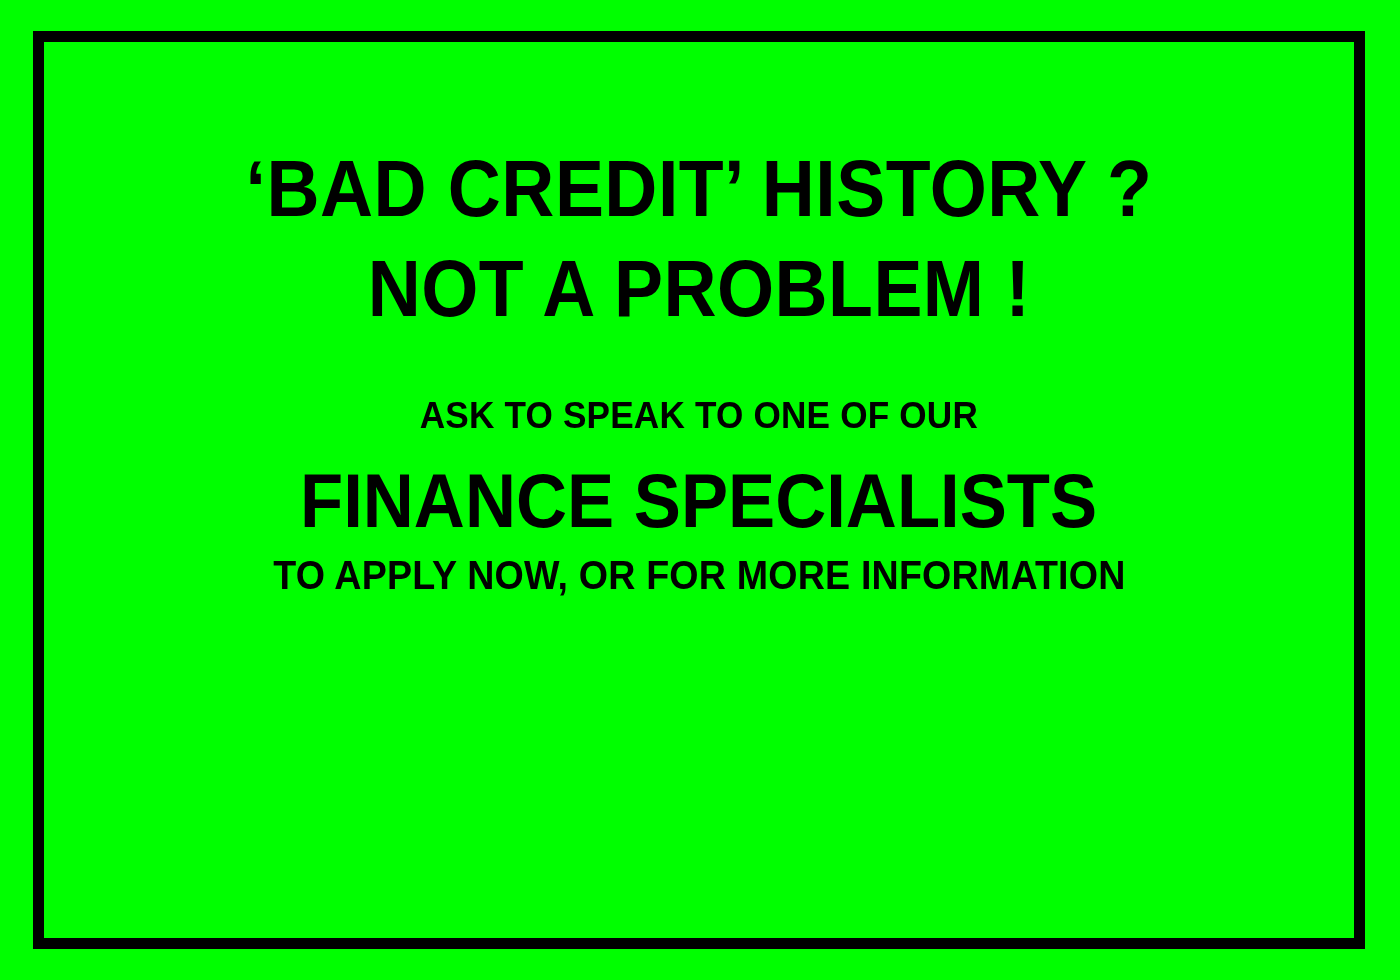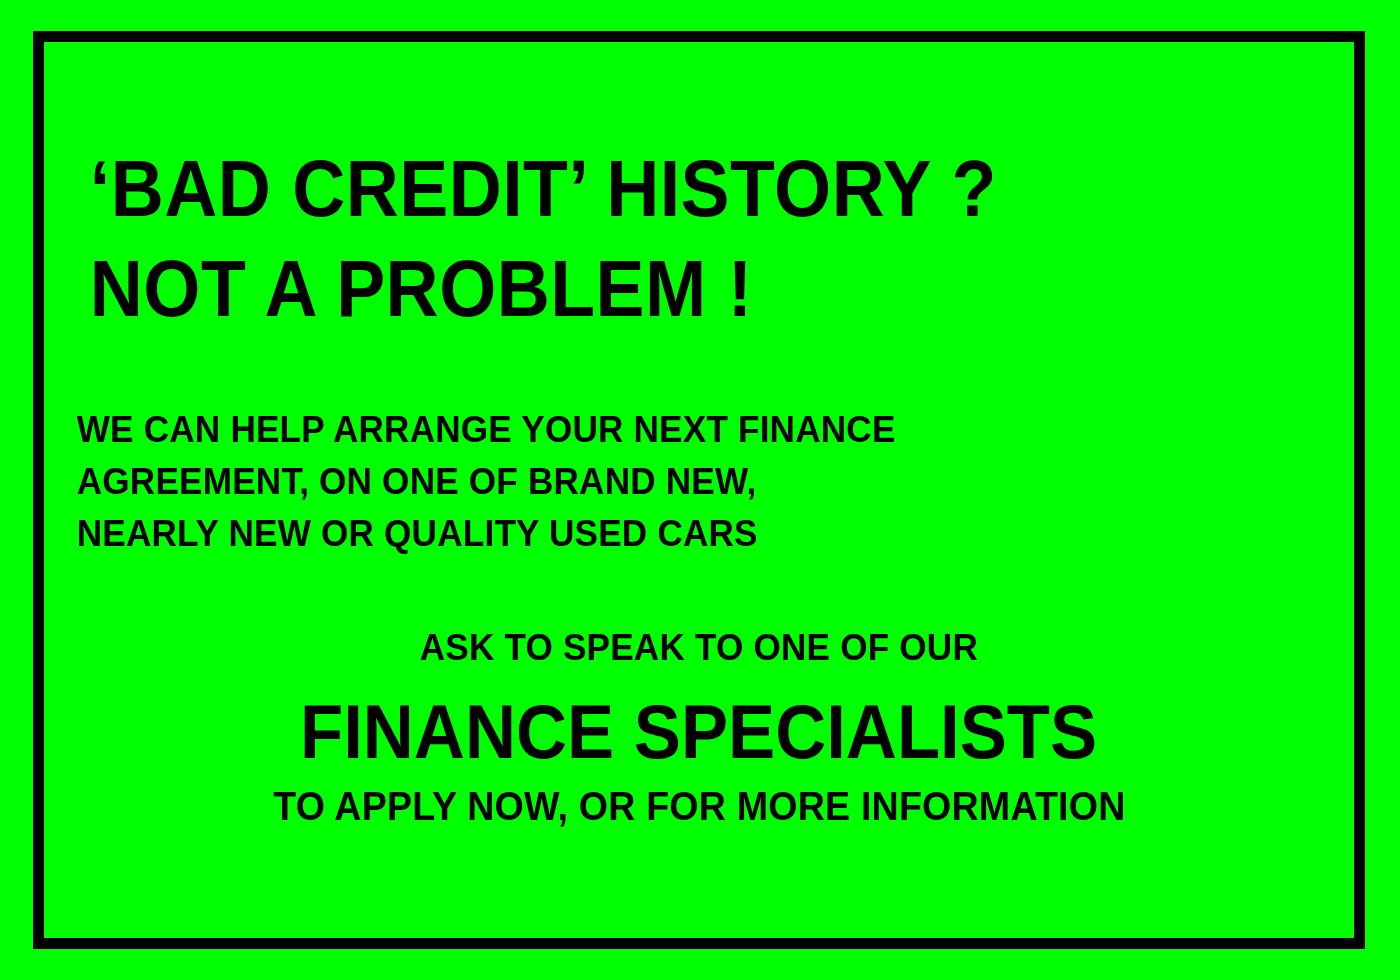--- a/index.html
+++ b/index.html
@@ -37,20 +37,21 @@
   .content {
     position: absolute;
     left: 44px;
     top: 42px;
     width: 1310px;
     height: 896px;
     box-sizing: border-box;
     display: flex;
     flex-direction: column;
     align-items: center;
+    text-align: center;
     color: #000000;
   }
 
   .headline-block {
     margin-top: 108px;
     width: 100%;
   }
 
   .headline {
     font-size: 79px;
@@ -126,25 +127,20 @@
 
   <div class="frame"></div>
 
   <div class="content">
 
     <div class="headline-block">
       <div class="headline first">‘BAD CREDIT’ HISTORY ?</div>
       <div class="headline second">NOT A PROBLEM !</div>
     </div>
 
-    <div class="body-block">
-      <div class="body-line">WE CAN HELP ARRANGE YOUR NEXT FINANCE</div>
-      <div class="body-line">AGREEMENT, ON ONE OF BRAND NEW,</div>
-      <div class="body-line">NEARLY NEW OR QUALITY USED CARS</div>
-    </div>
 
     <div class="ask-line">ASK TO SPEAK TO ONE OF OUR</div>
 
     <div class="specialists">FINANCE SPECIALISTS</div>
 
     <div class="closing-line">TO APPLY NOW, OR FOR MORE INFORMATION</div>
 
   </div>
 </div>
 

